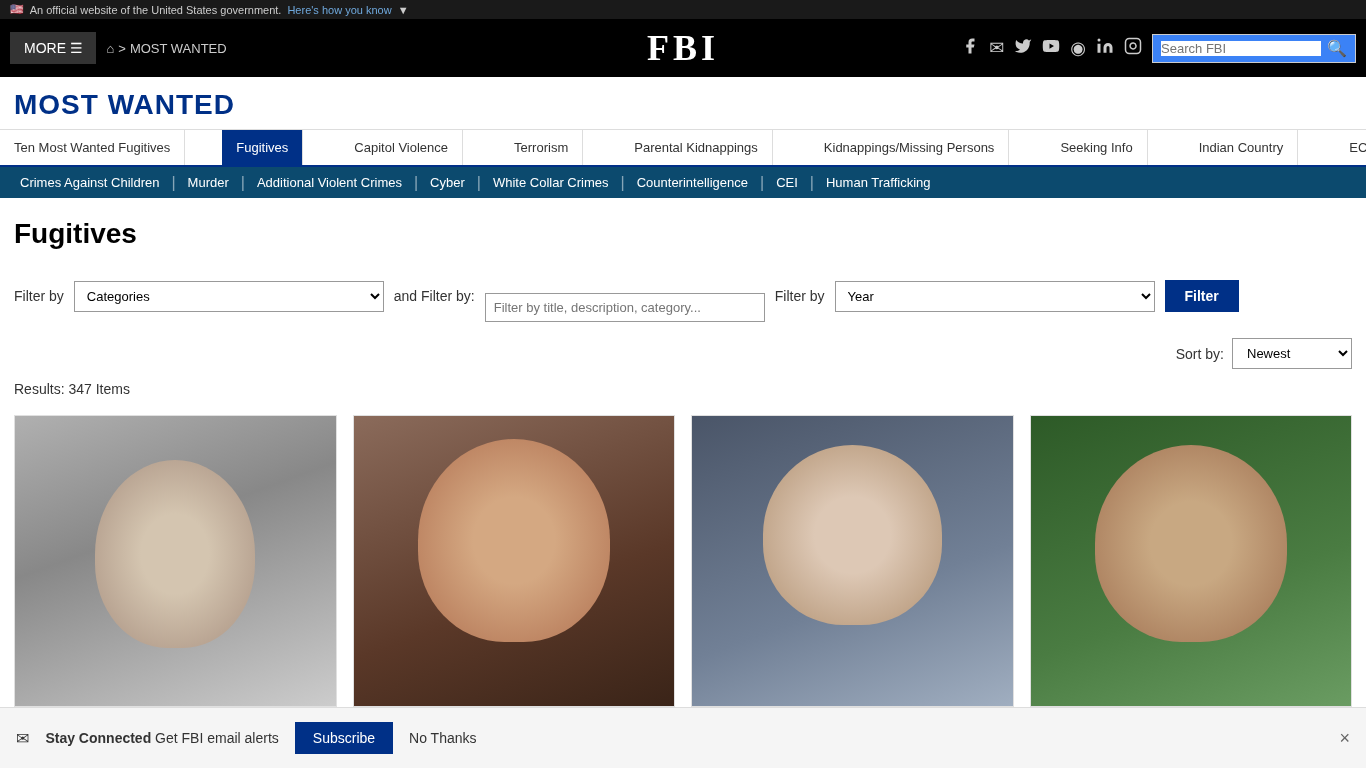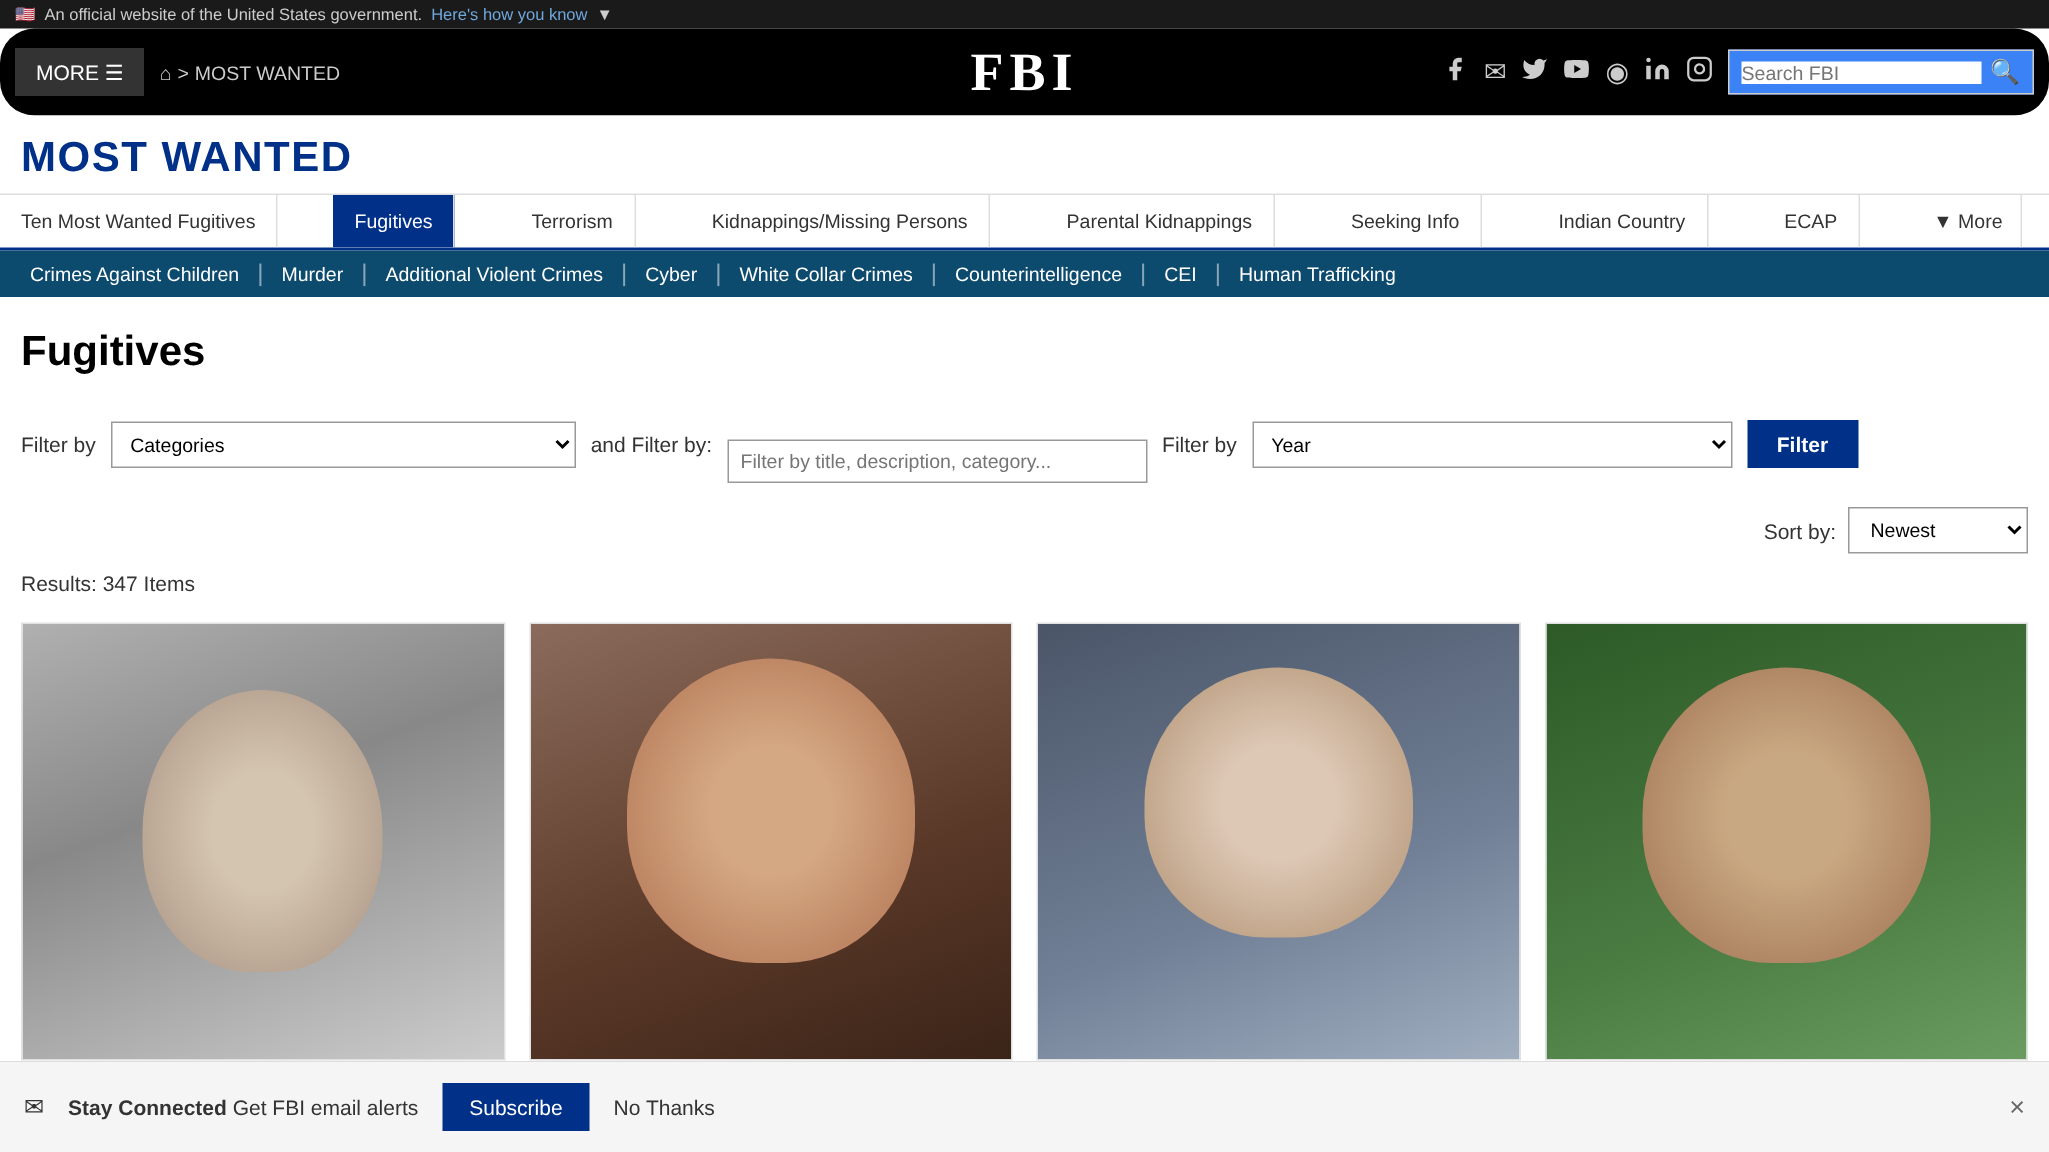--- a/index.html
+++ b/index.html
@@ -18,21 +18,20 @@
     .gov-banner a { color: #6fa8dc; text-decoration: none; }
 
     
     .main-header {
       background: #000;
       display: flex;
       align-items: center;
       justify-content: space-between;
       padding: 0 10px;
       height: 58px;
-      border-radius: 23px;
     }
     .header-left { display: flex; align-items: center; gap: 10px; }
     .more-btn {
       background: #333;
       color: #fff;
       border: none;
       padding: 8px 14px;
       font-size: 14px;
       cursor: pointer;
       display: flex;
@@ -409,23 +408,24 @@
   </div>
 </div>
 
 <div class="page-title-bar">
   <h1 class="page-title">MOST WANTED</h1>
 </div>
 
 <nav class="primary-nav">
   <a>Ten Most Wanted Fugitives</a>
   <a class="active">Fugitives</a>
+  <a>Capitol Violence</a>
   <a>Terrorism</a>
+  <a>Parental Kidnappings</a>
   <a>Kidnappings/Missing Persons</a>
-  <a>Parental Kidnappings</a>
   <a>Seeking Info</a>
   <a>Indian Country</a>
   <a>ECAP</a>
   <a class="more-link">▼ More</a>
 </nav>
 
 <nav class="secondary-nav">
   <a>Crimes Against Children</a>
   <span class="sep">|</span>
   <a>Murder</a>

